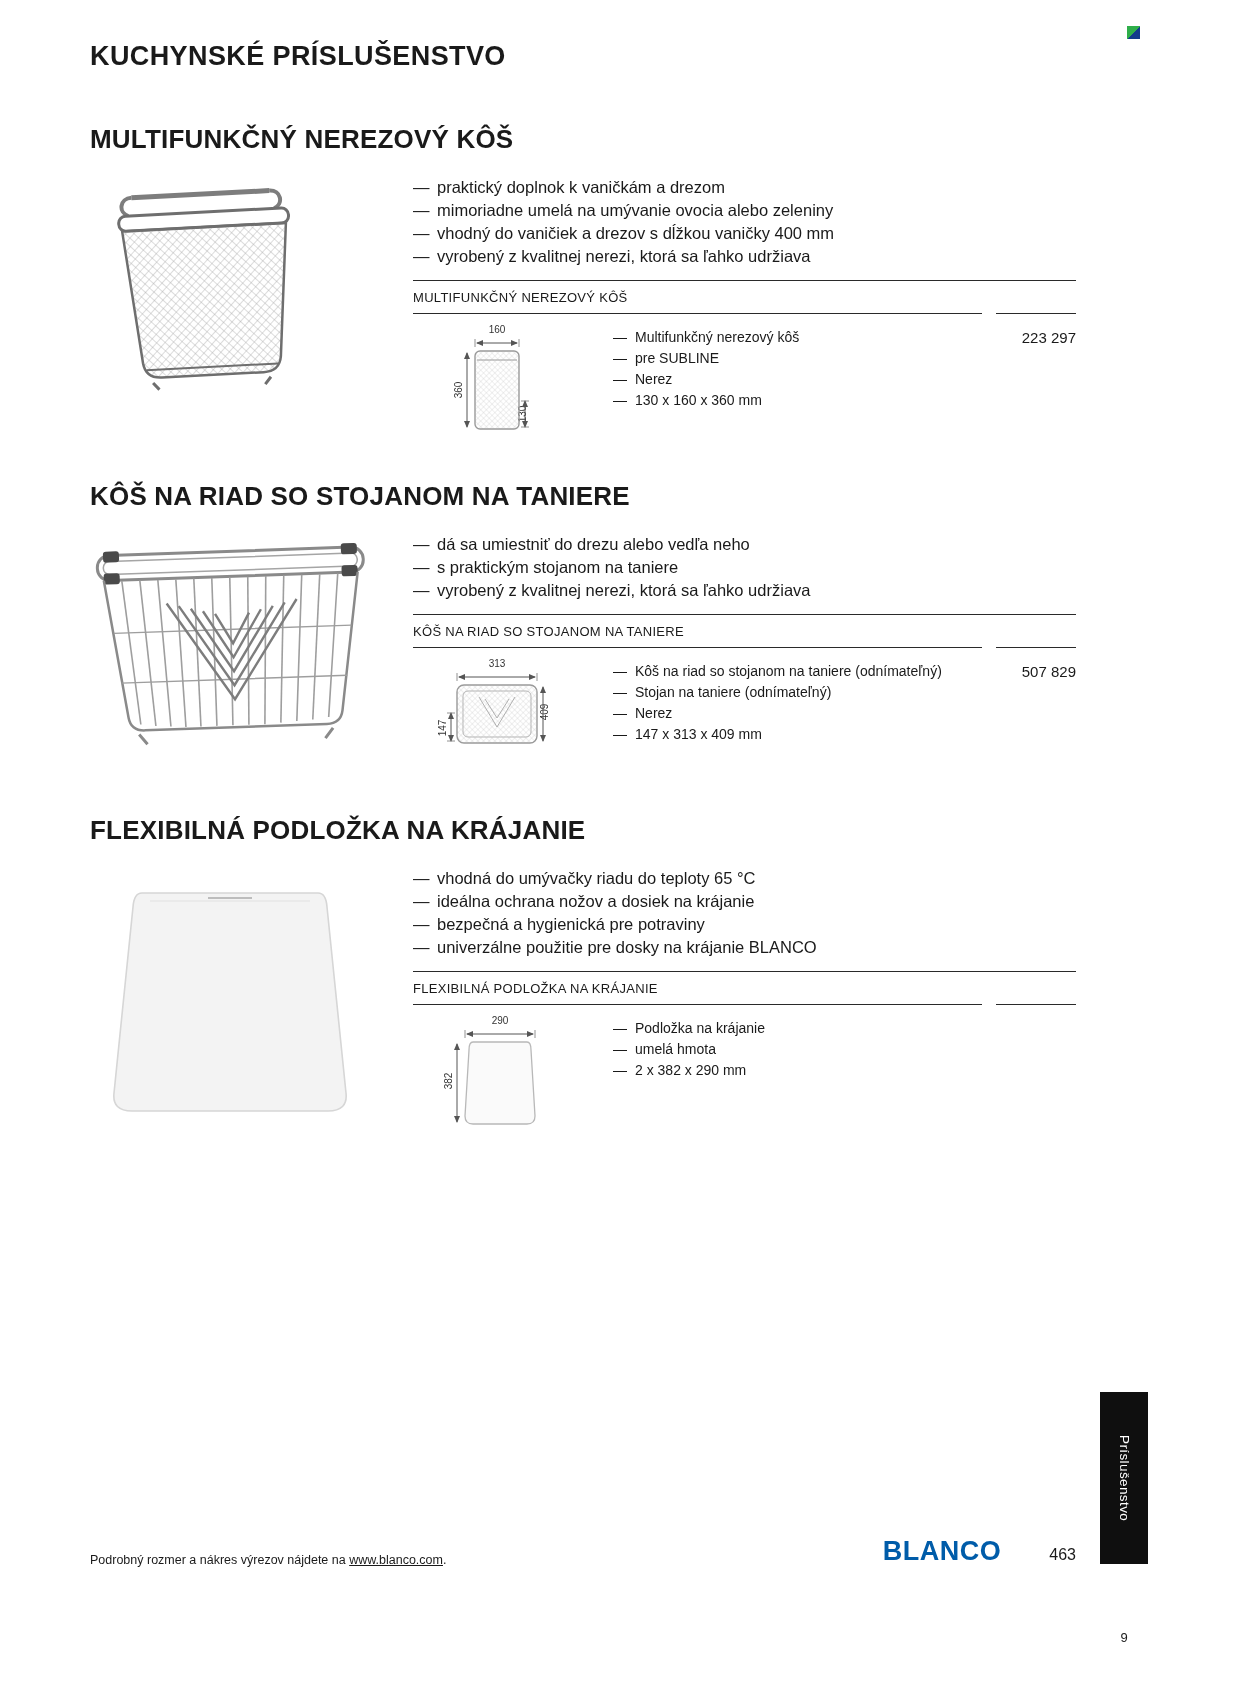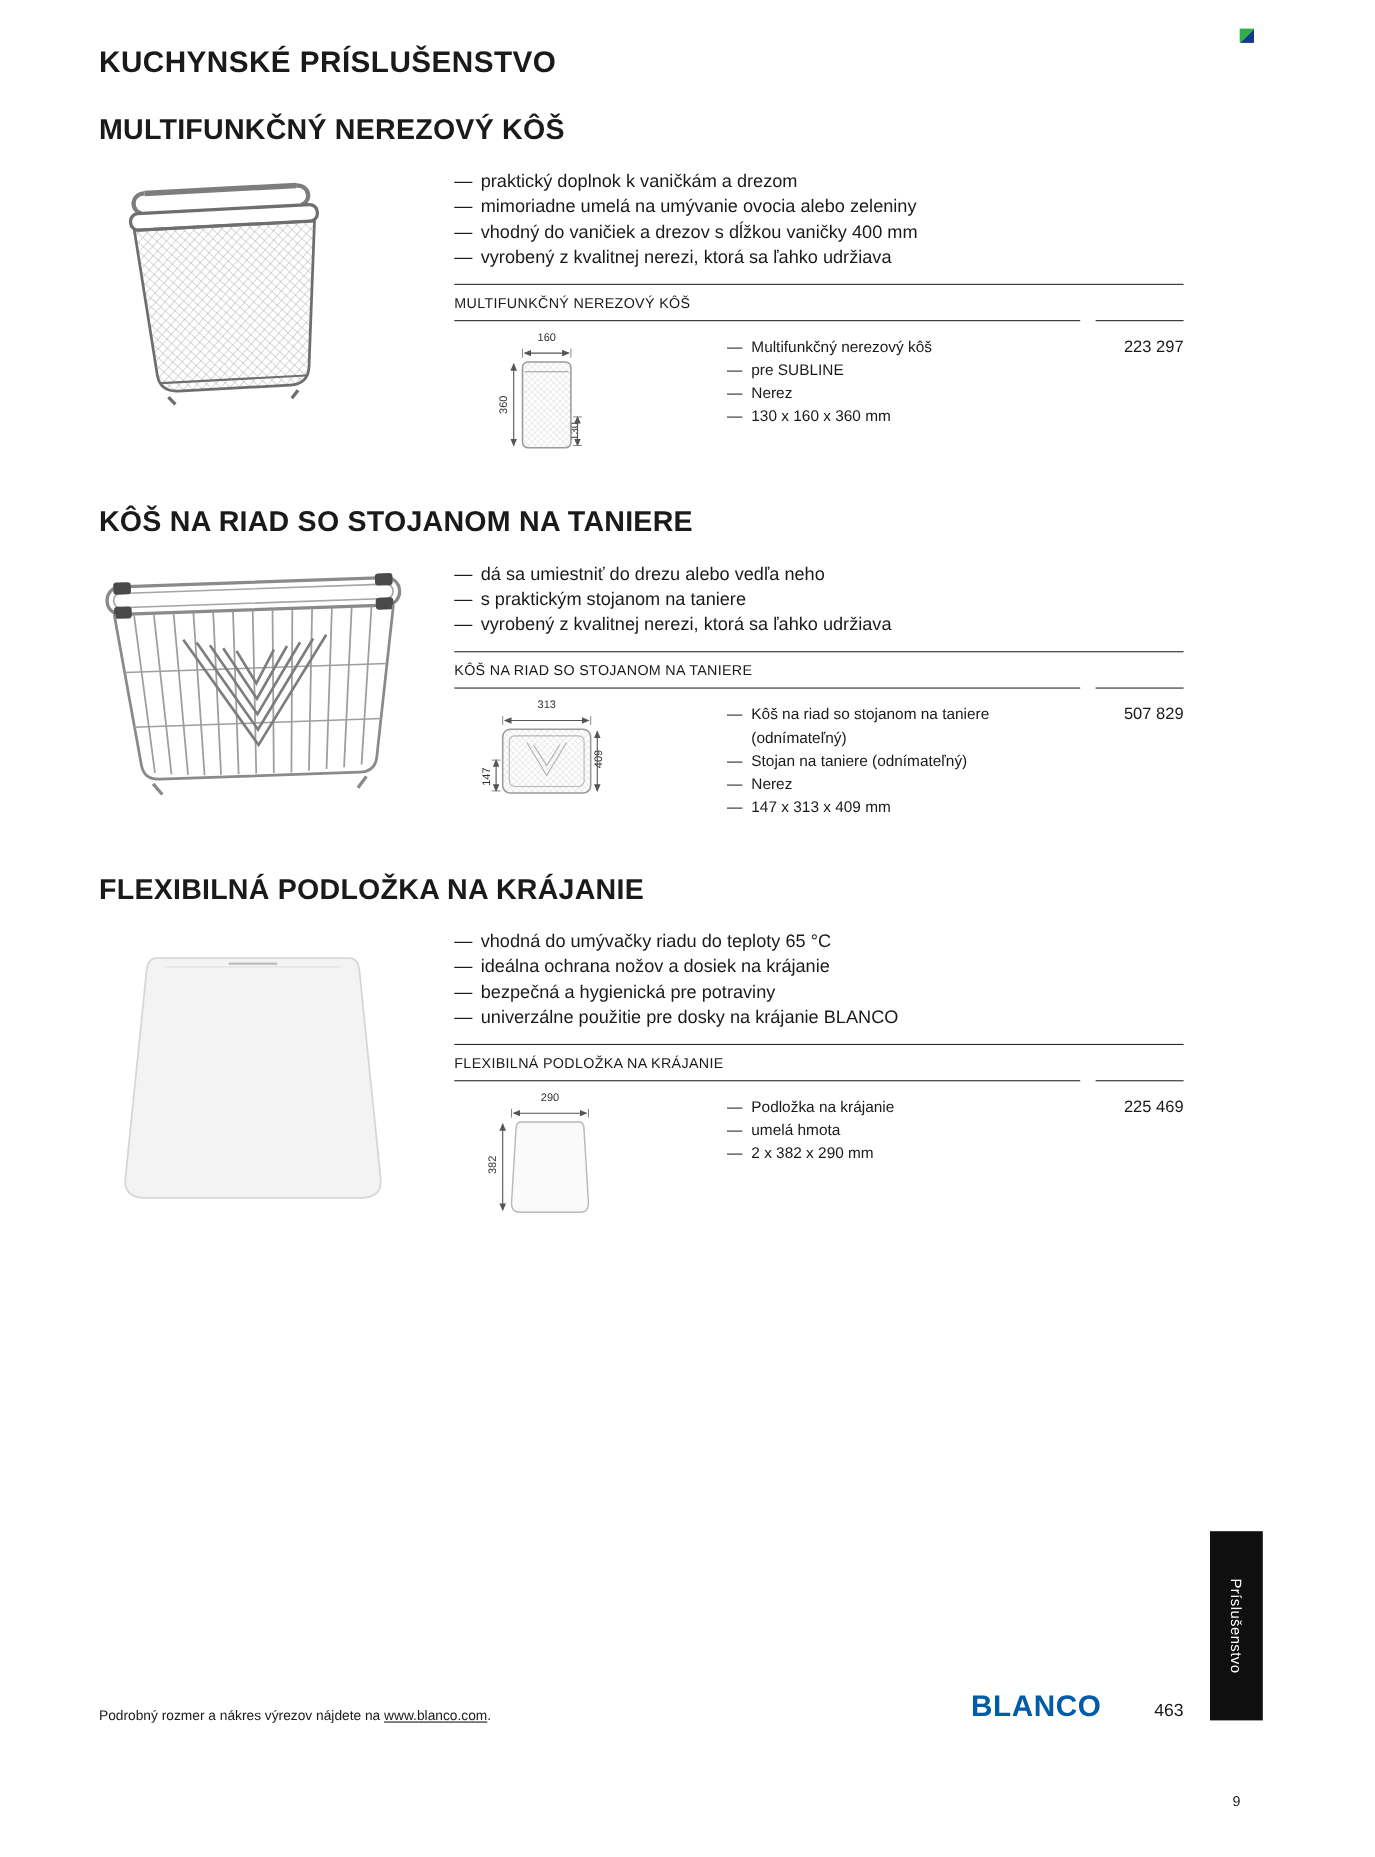--- a/index.html
+++ b/index.html
@@ -22,42 +22,42 @@
     letter-spacing: 0.4px;
   }
   .product-section { margin-top: 0; }
   .product-section h2 {
     margin: 0 0 20px 0;
     font-size: 26px;
     line-height: 30px;
     font-weight: 700;
     letter-spacing: 0.2px;
   }
-  .sec1 { margin-top: 28px; }
+  .sec1 { margin-top: 50px; }
   .sec2 { margin-top: 26px; }
   .sec3 { margin-top: 26px; }
 
   .section-body { display: flex; align-items: flex-start; }
   .image-col { width: 323px; flex: none; }
   .right-col { flex: 1; min-width: 0; }
 
   ul.bullets { list-style: none; margin: 2px 0 0 0; padding: 0; font-size: 16.5px; line-height: 23px; }
   ul.bullets li { display: flex; }
   .dash { flex: none; width: 24px; }
 
   .spec-table { margin-top: 12px; }
   .rule { border-top: 1px solid #2a2a2a; height: 0; }
   .table-header { font-size: 13px; letter-spacing: 0.3px; padding: 9px 0 8px 0; }
   .rule-split { display: flex; }
   .rule-split .seg { border-top: 1px solid #2a2a2a; height: 0; }
   .seg-main { flex: 1; }
   .seg-gap { width: 14px; flex: none; }
   .seg-price { width: 80px; flex: none; }
 
-  .spec-row { display: flex; padding-top: 13px; gap: 48px; }
+  .spec-row { display: flex; padding-top: 13px; }
   .drawing-col { width: 200px; flex: none; padding-left: 14px; box-sizing: border-box; }
   ul.spec-list { flex: 1; list-style: none; margin: 0; padding: 0; font-size: 14px; line-height: 21px; }
   ul.spec-list li { display: flex; }
   ul.spec-list .dash { width: 22px; }
   .article { width: 96px; flex: none; text-align: right; font-size: 15px; line-height: 21px; }
 
   
   .drawing { position: relative; width: 160px; height: 128px; }
   .drawing svg { position: absolute; left: 0; top: 0; }
   .dim-label { position: absolute; font-size: 10px; color: #333; line-height: 10px; white-space: nowrap; }
@@ -385,21 +385,20 @@
                   </li>
                 <li>
                     <span class="dash">—</span>
                     <span>umelá hmota</span>
                   </li>
                 <li>
                     <span class="dash">—</span>
                     <span>2 x 382 x 290 mm</span>
                   </li>
               </ul>
-              <div class="article">225 469</div>
             </div>
           </div>
         </div>
       </div>
     </section>
 
   </div>
 
   <div class="footer">
     <div class="footer-note">

